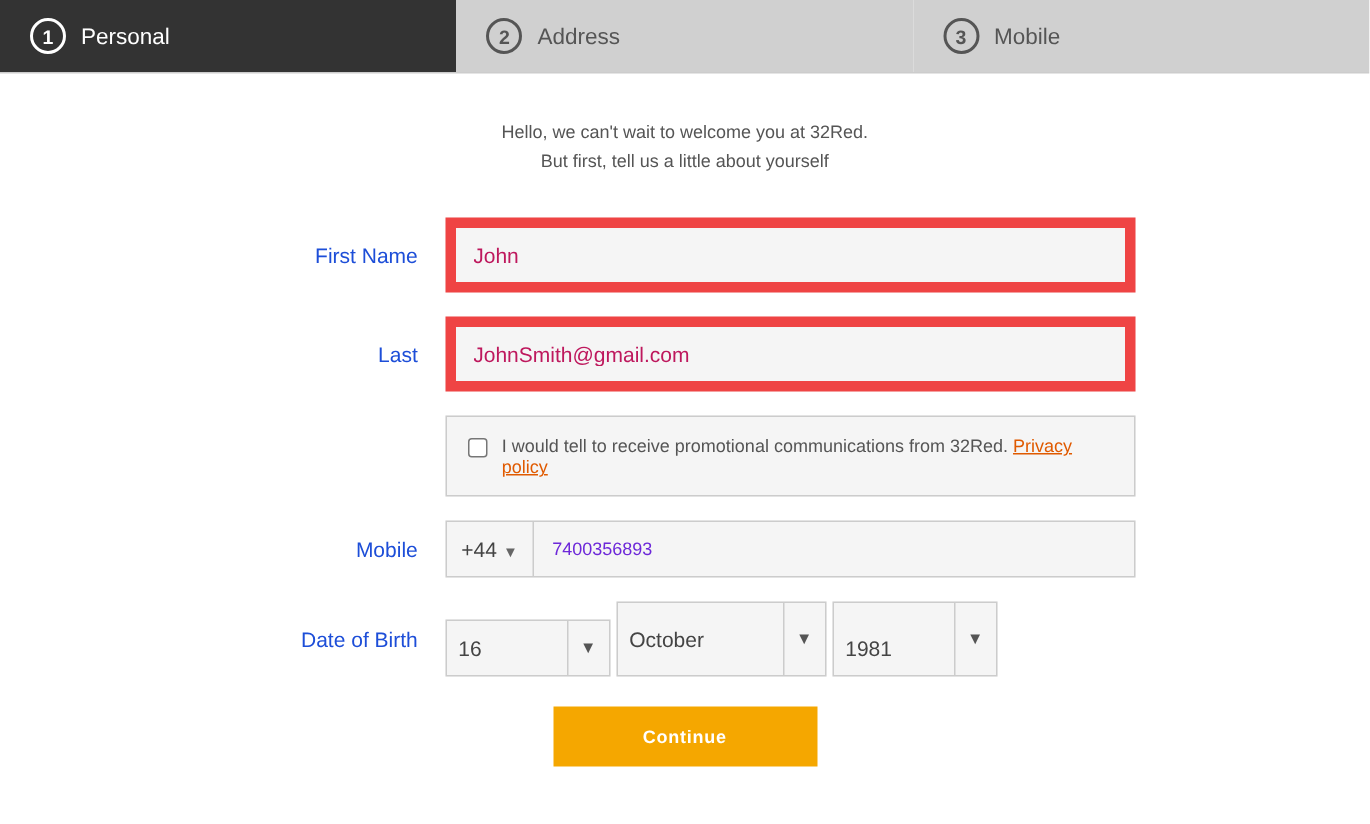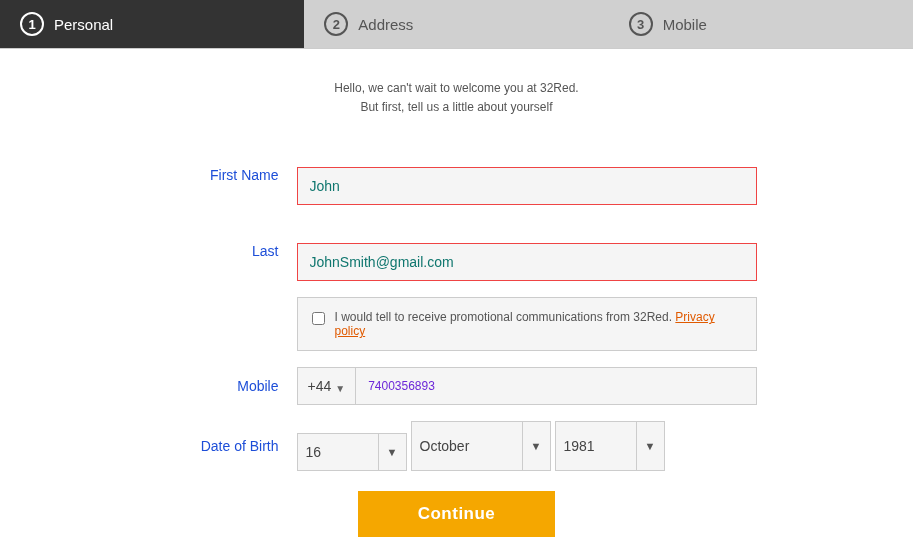--- a/index.html
+++ b/index.html
@@ -80,27 +80,26 @@
     .form-label {
       width: 140px;
       text-align: right;
       padding-right: 18px;
       color: #1d4ed8;
       font-size: 14px;
       flex-shrink: 0;
     }
     .form-input {
       flex: 1;
-      border: 1px solid #ef4444;
+      border: 7px solid #ef4444;
       background: #f5f5f5;
       padding: 10px 12px;
       font-size: 14px;
-      color: #0f766e;
+      color: #be185d;
       outline: none;
-      margin-top: 22px;
     }
 
     
     .checkbox-row {
       display: flex;
       margin-bottom: 16px;
       margin-left: 140px;
     }
     .checkbox-box {
       border: 1px solid #ccc;
@@ -162,21 +161,21 @@
       gap: 4px;
     }
     .dob-select-wrap {
       display: flex;
       border: 1px solid #ccc;
       background: #f5f5f5;
       align-items: center;
     }
     .dob-select-wrap.day { width: 110px; margin-top: 12px; }
     .dob-select-wrap.month { width: 140px; }
-    .dob-select-wrap.year { width: 110px; }
+    .dob-select-wrap.year { width: 110px; align-items: flex-end; }
     .dob-select {
       border: none;
       background: transparent;
       padding: 10px 8px;
       font-size: 14px;
       color: #444;
       outline: none;
       appearance: none;
       -webkit-appearance: none;
       flex: 1;
@@ -196,21 +195,21 @@
     .continue-wrap {
       display: flex;
       justify-content: center;
       margin-top: 20px;
     }
     .continue-btn {
       background: #f5a700;
       color: #fff;
       border: none;
       padding: 13px 60px;
-      font-size: 17px;
+      font-size: 12px;
       font-weight: bold;
       cursor: pointer;
       letter-spacing: 0.5px;
     }
   </style>
 </head>
 <body>
 
 <div class="steps">
   <div class="step step-active">

